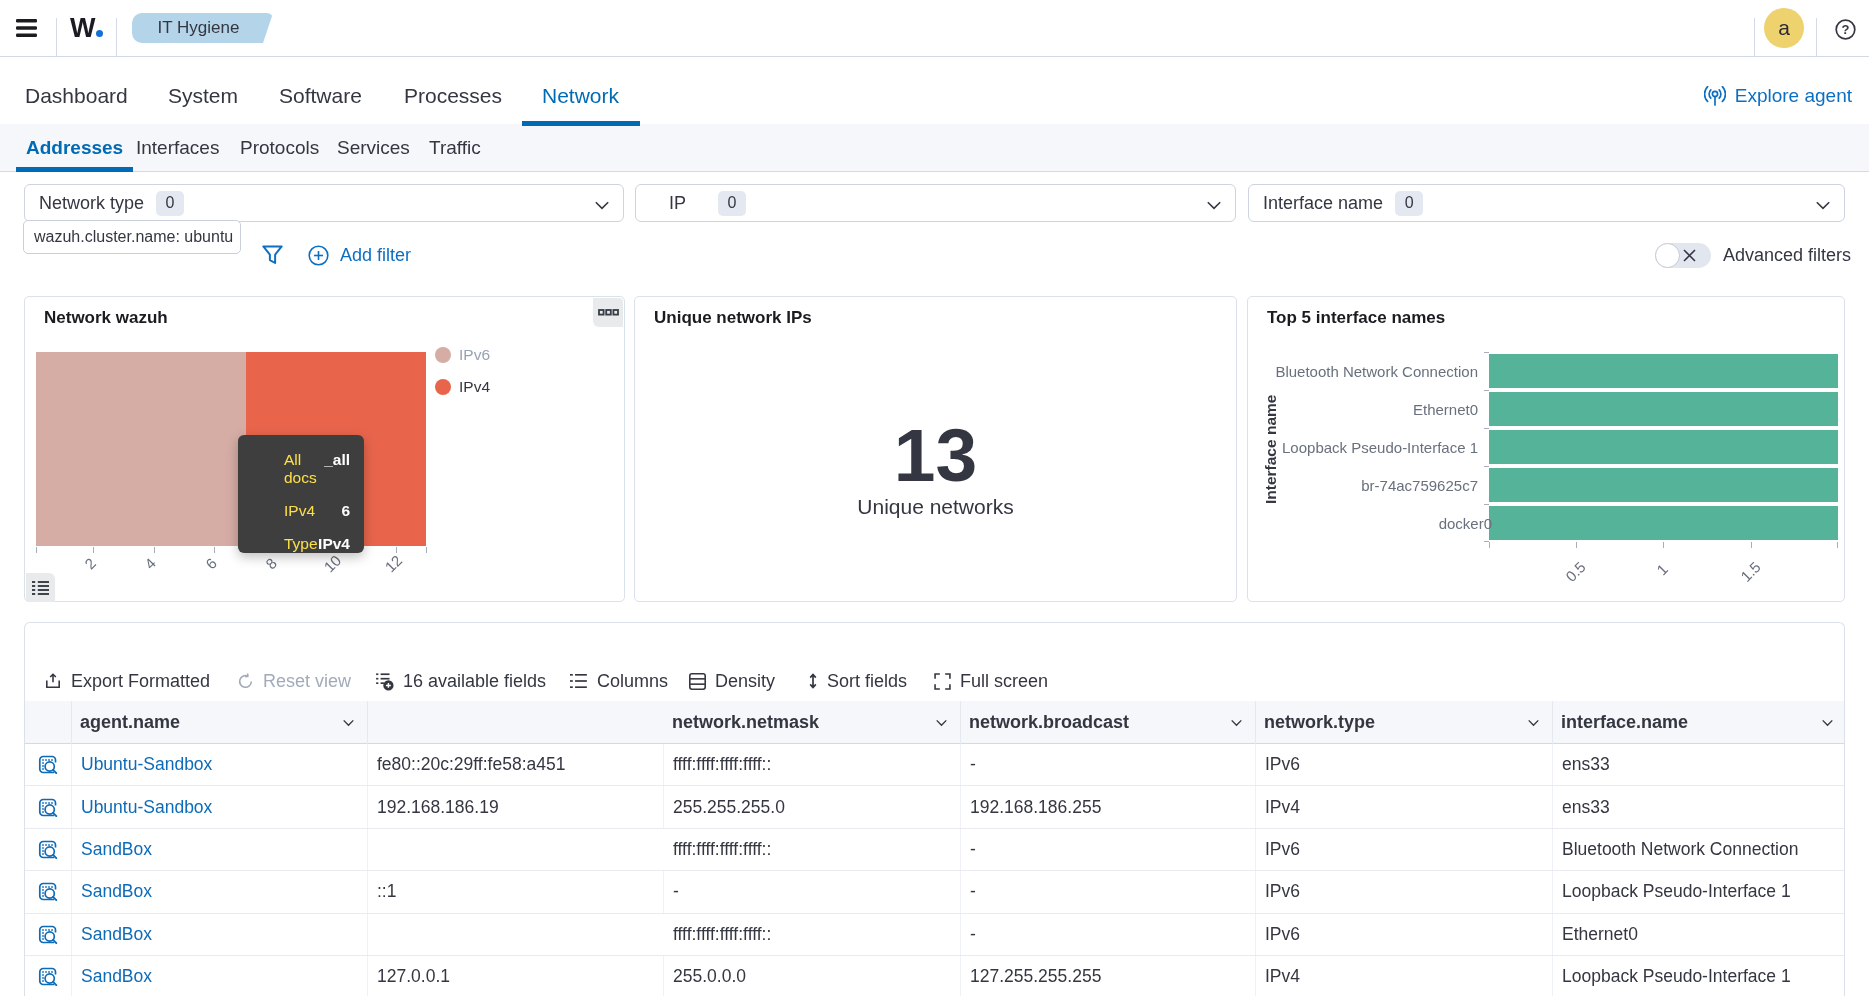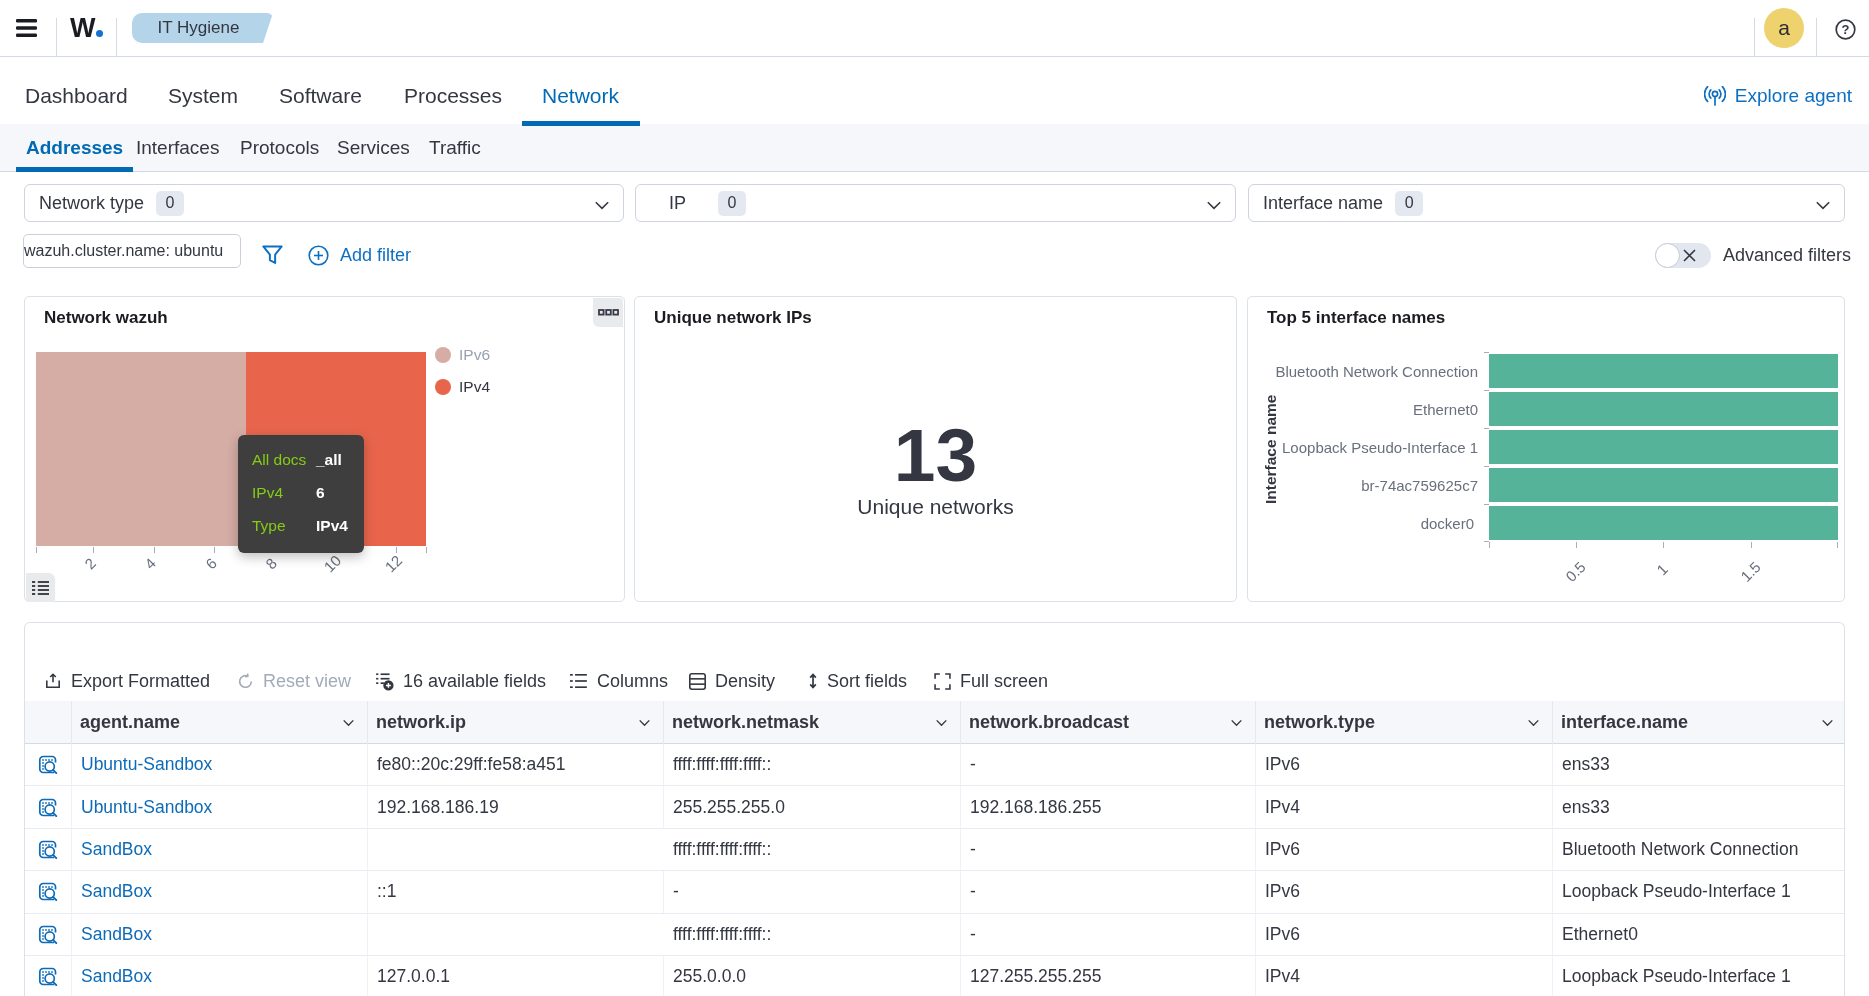--- a/index.html
+++ b/index.html
@@ -37,22 +37,22 @@
 .stab.sel::after { content:""; position:absolute; left:-10px; right:-10px; bottom:0px; height:5px; background:#006BB4; }
 
 
 .selbox { position:absolute; top:184px; height:38px; background:#fff; border:1px solid #cdd3df;
   border-radius:6px; display:flex; align-items:center; padding:0 14px; font-size:18px; color:#343741; }
 .selbox .badge { margin-left:12px; background:#e4e8f0; border-radius:5px; min-width:28px; height:25px;
   display:flex; align-items:center; justify-content:center; font-size:16px; font-weight:500; }
 .selbox svg.chev { position:absolute; right:12px; top:11px; }
 
 
-#chip { position:absolute; left:23px; top:234px; width:218px; height:34px; border:1px solid #c9d0dc;
-  border-radius:5px; background:#fff; display:flex; align-items:center; padding:0 0;
+#chip { position:absolute; left:23px; top:220px; width:218px; height:34px; border:1px solid #c9d0dc;
+  border-radius:5px; background:#fff; display:flex; align-items:center; padding:0 10px;
   font-size:16px; font-weight:500; color:#343741; white-space:nowrap; overflow:hidden; }
 #addfilter { position:absolute; top:238px; height:34px; display:flex; align-items:center;
   color:#0c6fc2; font-size:18px; }
 #advrow { position:absolute; right:18px; top:238px; height:34px; display:flex; align-items:center; gap:12px; }
 #toggle { width:56px; height:25px; background:#e2e6ee; border-radius:13px; position:relative; }
 #toggle .knob { position:absolute; left:0px; top:-0px; width:25px; height:25px; background:#fff;
   border:1px solid #c3cad6; border-radius:50%; }
 #advrow .lbl { font-size:18px; color:#343741; }
 
 
@@ -63,21 +63,21 @@
 #bar-pink { position:absolute; background:#d5ada5; }
 #bar-orange { position:absolute; background:#e8654c; }
 .ticklbl { position:absolute; font-size:15px; color:#69707d; transform:rotate(-45deg); transform-origin:center; }
 .leg { position:absolute; display:flex; align-items:center; gap:8px; font-size:15.5px; height:18px; }
 .leg .dotc { width:16px; height:16px; border-radius:50%; }
 #tooltip { position:absolute; left:213px; top:138px; width:126px; height:118px; background:#3e3e3e;
   border-radius:6px; box-shadow:0 4px 12px rgba(0,0,0,.25); color:#fff; font-size:15.5px; padding:16px 14px; }
 #tooltip .row { display:flex; margin-bottom:15px; }
 #tooltip .row span:last-child { font-weight:600; }
 #tooltip .k { display:inline-block; width:64px; }
-#tooltip .row .k { color:#84cc16; }
+#tooltip .row .k { color:#fde047;margin-left:32px; }
 .iconbtn { position:absolute; display:flex; align-items:center; justify-content:center; border-radius:6px; }
 
 
 #big13 { position:absolute; left:0; width:100%; top:115px; text-align:center; font-size:75px; font-weight:700; color:#343741; line-height:1.15; }
 #uniq { position:absolute; left:0; width:100%; top:198px; text-align:center; font-size:21px; color:#343741; }
 
 
 .gbar { position:absolute; background:#54b399; }
 .cat { position:absolute; font-size:15px; color:#69707d; text-align:right; }
 #yaxis-title { position:absolute; font-size:15.5px; font-weight:700; color:#343741;
@@ -278,21 +278,21 @@
     <div id="yaxis-title" style="left:14px; top:207px;">Interface name</div>
     <div class="gbar" style="left:241px; top:57px;  width:349px; height:34px;"></div>
     <div class="gbar" style="left:241px; top:95px;  width:349px; height:34px;"></div>
     <div class="gbar" style="left:241px; top:133px; width:349px; height:34px;"></div>
     <div class="gbar" style="left:241px; top:171px; width:349px; height:34px;"></div>
     <div class="gbar" style="left:241px; top:209px; width:349px; height:34px;"></div>
     <div class="cat" style="right:366px; top:66px;">Bluetooth Network Connection</div>
     <div class="cat" style="right:366px; top:104px;">Ethernet0</div>
     <div class="cat" style="right:366px; top:142px;">Loopback Pseudo-Interface 1</div>
     <div class="cat" style="right:366px; top:180px;">br-74ac759625c7</div>
-    <div class="cat" style="right:370px; top:218px;">docker0</div>
+    <div class="cat" style="right:352px; top:218px;">docker0</div>
     <div class="ticklbl" style="left:317px; top:266px;">0.5</div>
     <div class="ticklbl" style="left:410px; top:264px;">1</div>
     <div class="ticklbl" style="left:492px; top:266px;">1.5</div>
     <div class="abs" style="left:236px; top:55px; width:5px; height:1px; background:#a6aebb"></div>
     <div class="abs" style="left:236px; top:93px; width:5px; height:1px; background:#a6aebb"></div>
     <div class="abs" style="left:236px; top:131px; width:5px; height:1px; background:#a6aebb"></div>
     <div class="abs" style="left:236px; top:169px; width:5px; height:1px; background:#a6aebb"></div>
     <div class="abs" style="left:236px; top:207px; width:5px; height:1px; background:#a6aebb"></div>
     <div class="abs" style="left:236px; top:244px; width:5px; height:1px; background:#a6aebb"></div>
     <div class="abs" style="left:241px; top:245px; width:1px; height:6px; background:#a6aebb"></div>
@@ -374,23 +374,20 @@
           </svg>
         <span style="margin-left:9px">Full screen</span>
       </div>
     </div>
     <div id="grid">
       <div class="hrow">
         <div class="hcell" style="left:0; width:47px; border-right:1px solid #e4e9f0;"></div>
         <div class="hcell" style="left:47px; width:296px;">agent.name<svg class="hchev" width="17" height="17" viewBox="0 0 16 16">
               <path d="M3.5 6 8 10.5 12.5 6" fill="none" stroke="#343741" stroke-width="1.3"></path>
             </svg></div>
-        <div class="hcell" style="left:343px; width:296px;">network.ip<svg class="hchev" width="17" height="17" viewBox="0 0 16 16">
-              <path d="M3.5 6 8 10.5 12.5 6" fill="none" stroke="#343741" stroke-width="1.3"></path>
-            </svg></div>
         <div class="hcell" style="left:639px; width:297px;">network.netmask<svg class="hchev" width="17" height="17" viewBox="0 0 16 16">
               <path d="M3.5 6 8 10.5 12.5 6" fill="none" stroke="#343741" stroke-width="1.3"></path>
             </svg></div>
         <div class="hcell" style="left:936px; width:295px;">network.broadcast<svg class="hchev" width="17" height="17" viewBox="0 0 16 16">
               <path d="M3.5 6 8 10.5 12.5 6" fill="none" stroke="#343741" stroke-width="1.3"></path>
             </svg></div>
         <div class="hcell" style="left:1231px; width:297px;">network.type<svg class="hchev" width="17" height="17" viewBox="0 0 16 16">
               <path d="M3.5 6 8 10.5 12.5 6" fill="none" stroke="#343741" stroke-width="1.3"></path>
             </svg></div>
         <div class="hcell" style="left:1528px; width:293px; border-right:none;">interface.name<svg class="hchev" width="17" height="17" viewBox="0 0 16 16">

